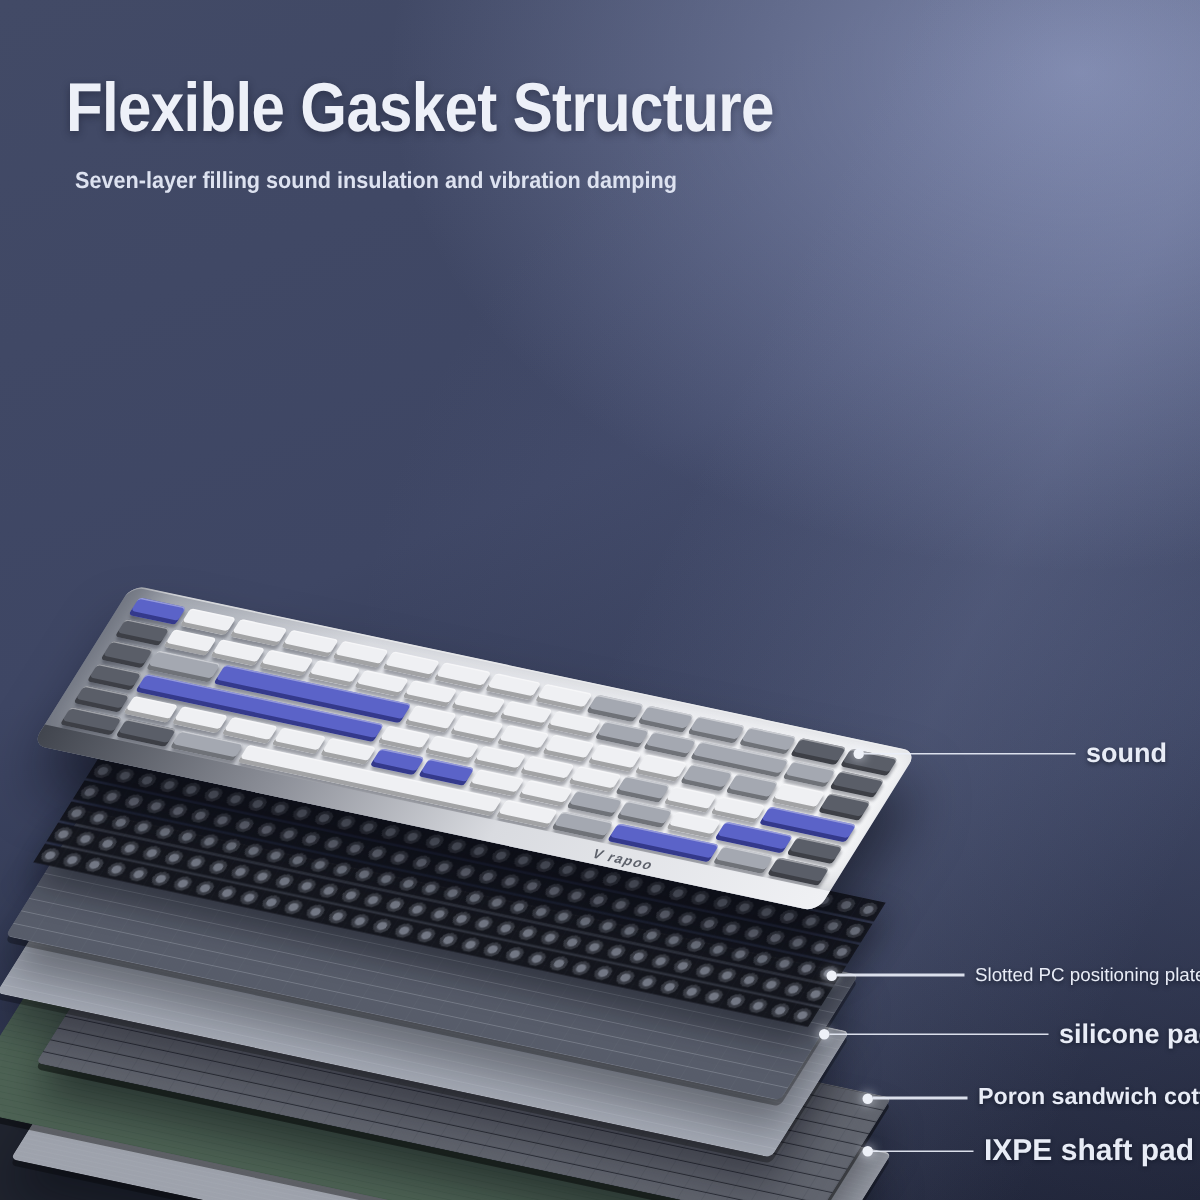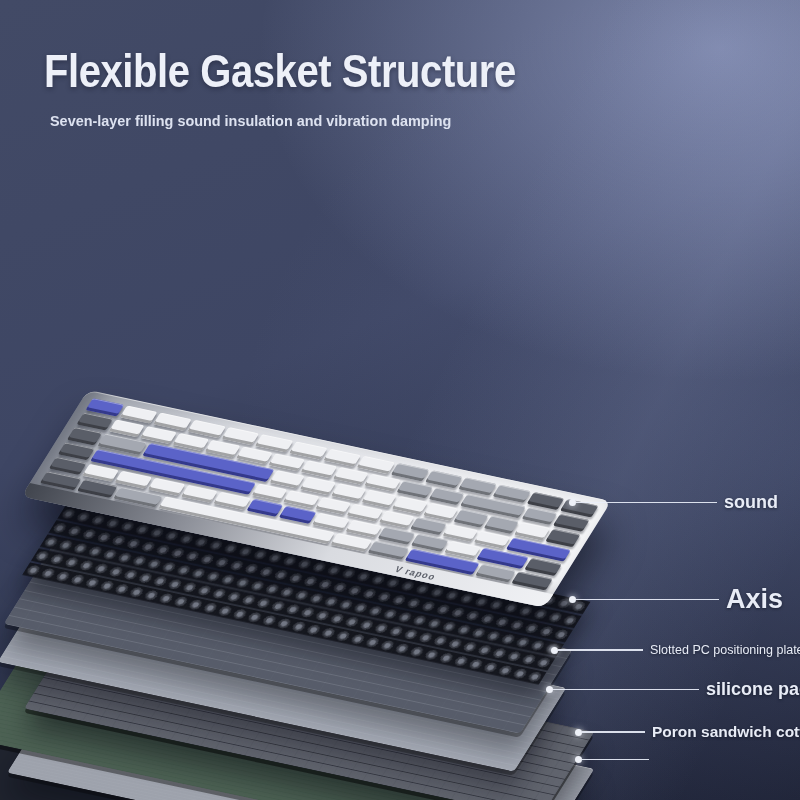--- a/index.html
+++ b/index.html
@@ -243,37 +243,33 @@
         <span class="case-logo">V rapoo</span>
       </div>
     </div>
   </div>
 
   <div class="callout co-keycap">
     <span class="dot"></span>
     <span class="line"></span>
     <span class="clabel">sound</span>
   </div>
-  <div class="callout co-axis">
-    <span class="dot"></span>
-    <span class="line"></span>
-    <span class="clabel">Axis</span>
-  </div>
   <div class="callout co-plate">
     <span class="dot"></span>
     <span class="line"></span>
     <span class="clabel">Slotted PC positioning plate</span>
   </div>
   <div class="callout co-silicone">
     <span class="dot"></span>
     <span class="line"></span>
     <span class="clabel">silicone pad</span>
   </div>
   <div class="callout co-poron">
     <span class="dot"></span>
     <span class="line"></span>
     <span class="clabel">Poron sandwich cotton</span>
   </div>
   <div class="callout co-ixpe">
     <span class="dot"></span>
     <span class="line"></span>
+    <span class="clabel">IXPE shaft pad</span>
   </div>
 </div>
 
 </body></html>

